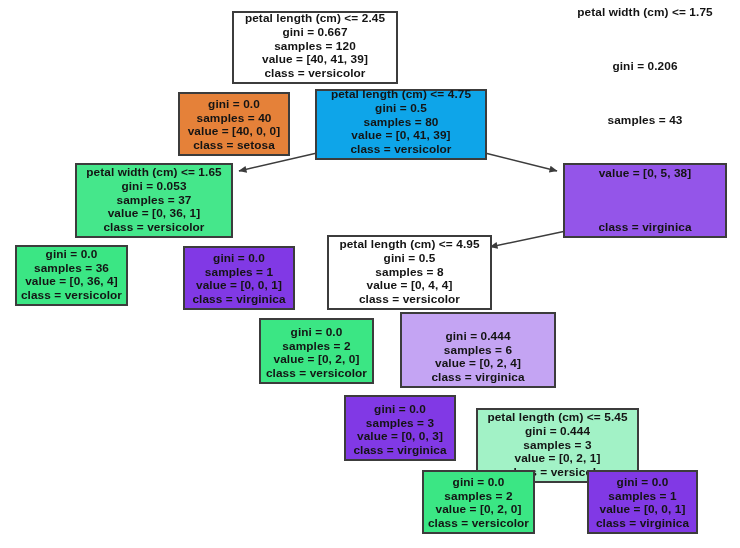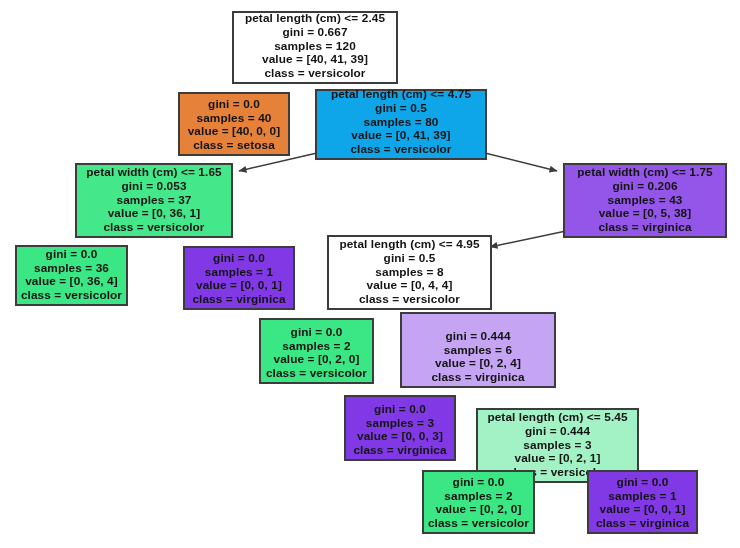--- a/index.html
+++ b/index.html
@@ -81,21 +81,21 @@
         <span class="node-line">value = [0, 41, 39]</span>
         <span class="node-line">class = versicolor</span>
       </div>
       <div class="tree-node" style="left: 75px; top: 163px; width: 158px; height: 75px; background: rgb(69, 231, 139); border-color: rgb(60, 60, 60);">
         <span class="node-line">petal width (cm) &lt;= 1.65</span>
         <span class="node-line">gini = 0.053</span>
         <span class="node-line">samples = 37</span>
         <span class="node-line">value = [0, 36, 1]</span>
         <span class="node-line">class = versicolor</span>
       </div>
-      <div class="tree-node" style="left: 563px; top: 163px; width: 164px; height: 75px; background: rgb(148, 85, 233); border-color: rgb(60, 60, 60);">
+      <div class="tree-node" style="left: 563px; top: 163px; width: 164px; height: 75px; background: rgb(148, 85, 233); border-color: rgb(60, 60, 60); gap: 40px;">
         <span class="node-line">petal width (cm) &lt;= 1.75</span>
         <span class="node-line">gini = 0.206</span>
         <span class="node-line">samples = 43</span>
         <span class="node-line">value = [0, 5, 38]</span>
         <span class="node-line">class = virginica</span>
       </div>
       <div class="tree-node" style="left: 15px; top: 245px; width: 113px; height: 61px; background: rgb(59, 230, 132); border-color: rgb(60, 60, 60);">
         <span class="node-line">gini = 0.0</span>
         <span class="node-line">samples = 36</span>
         <span class="node-line">value = [0, 36, 4]</span>

